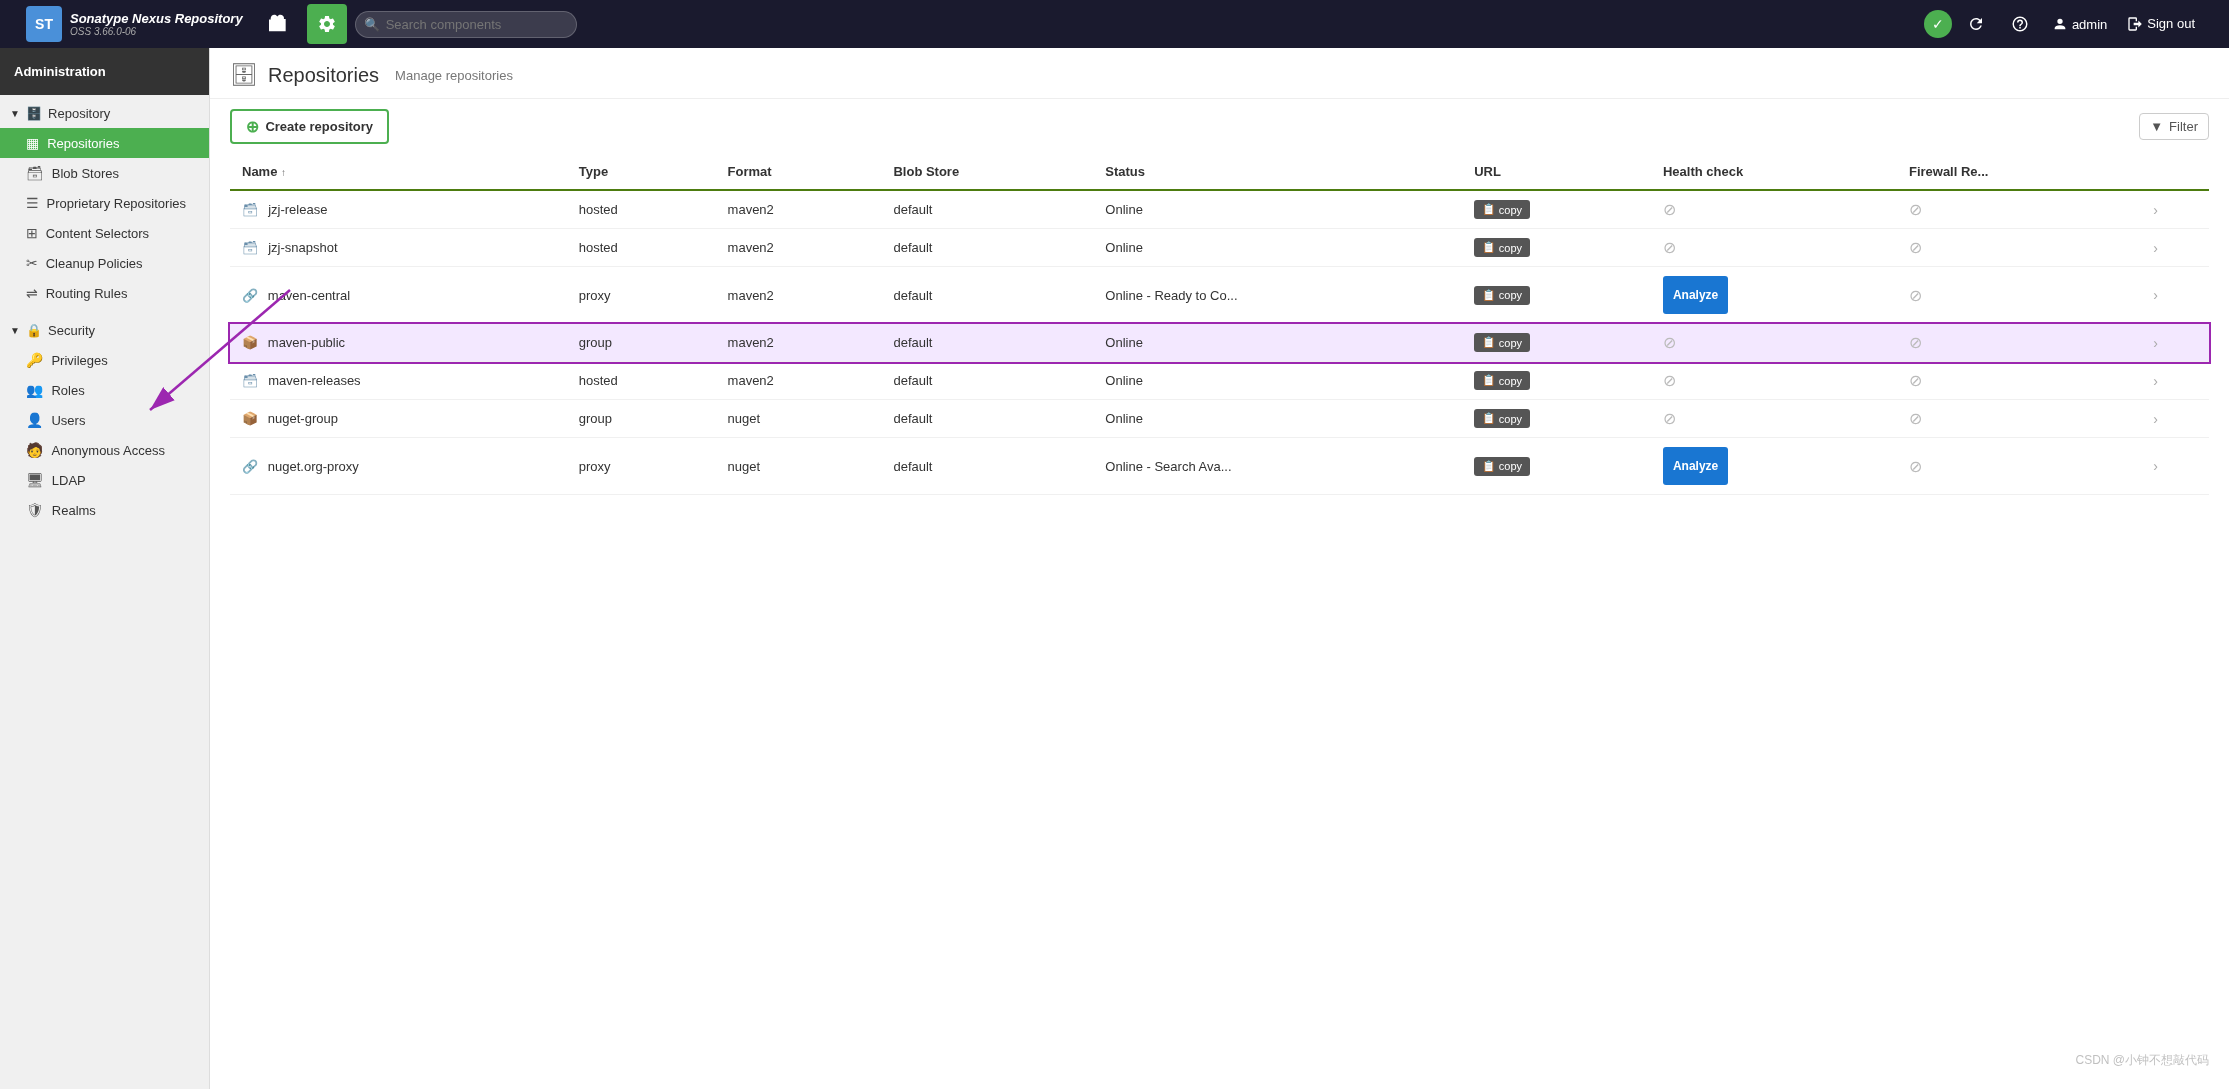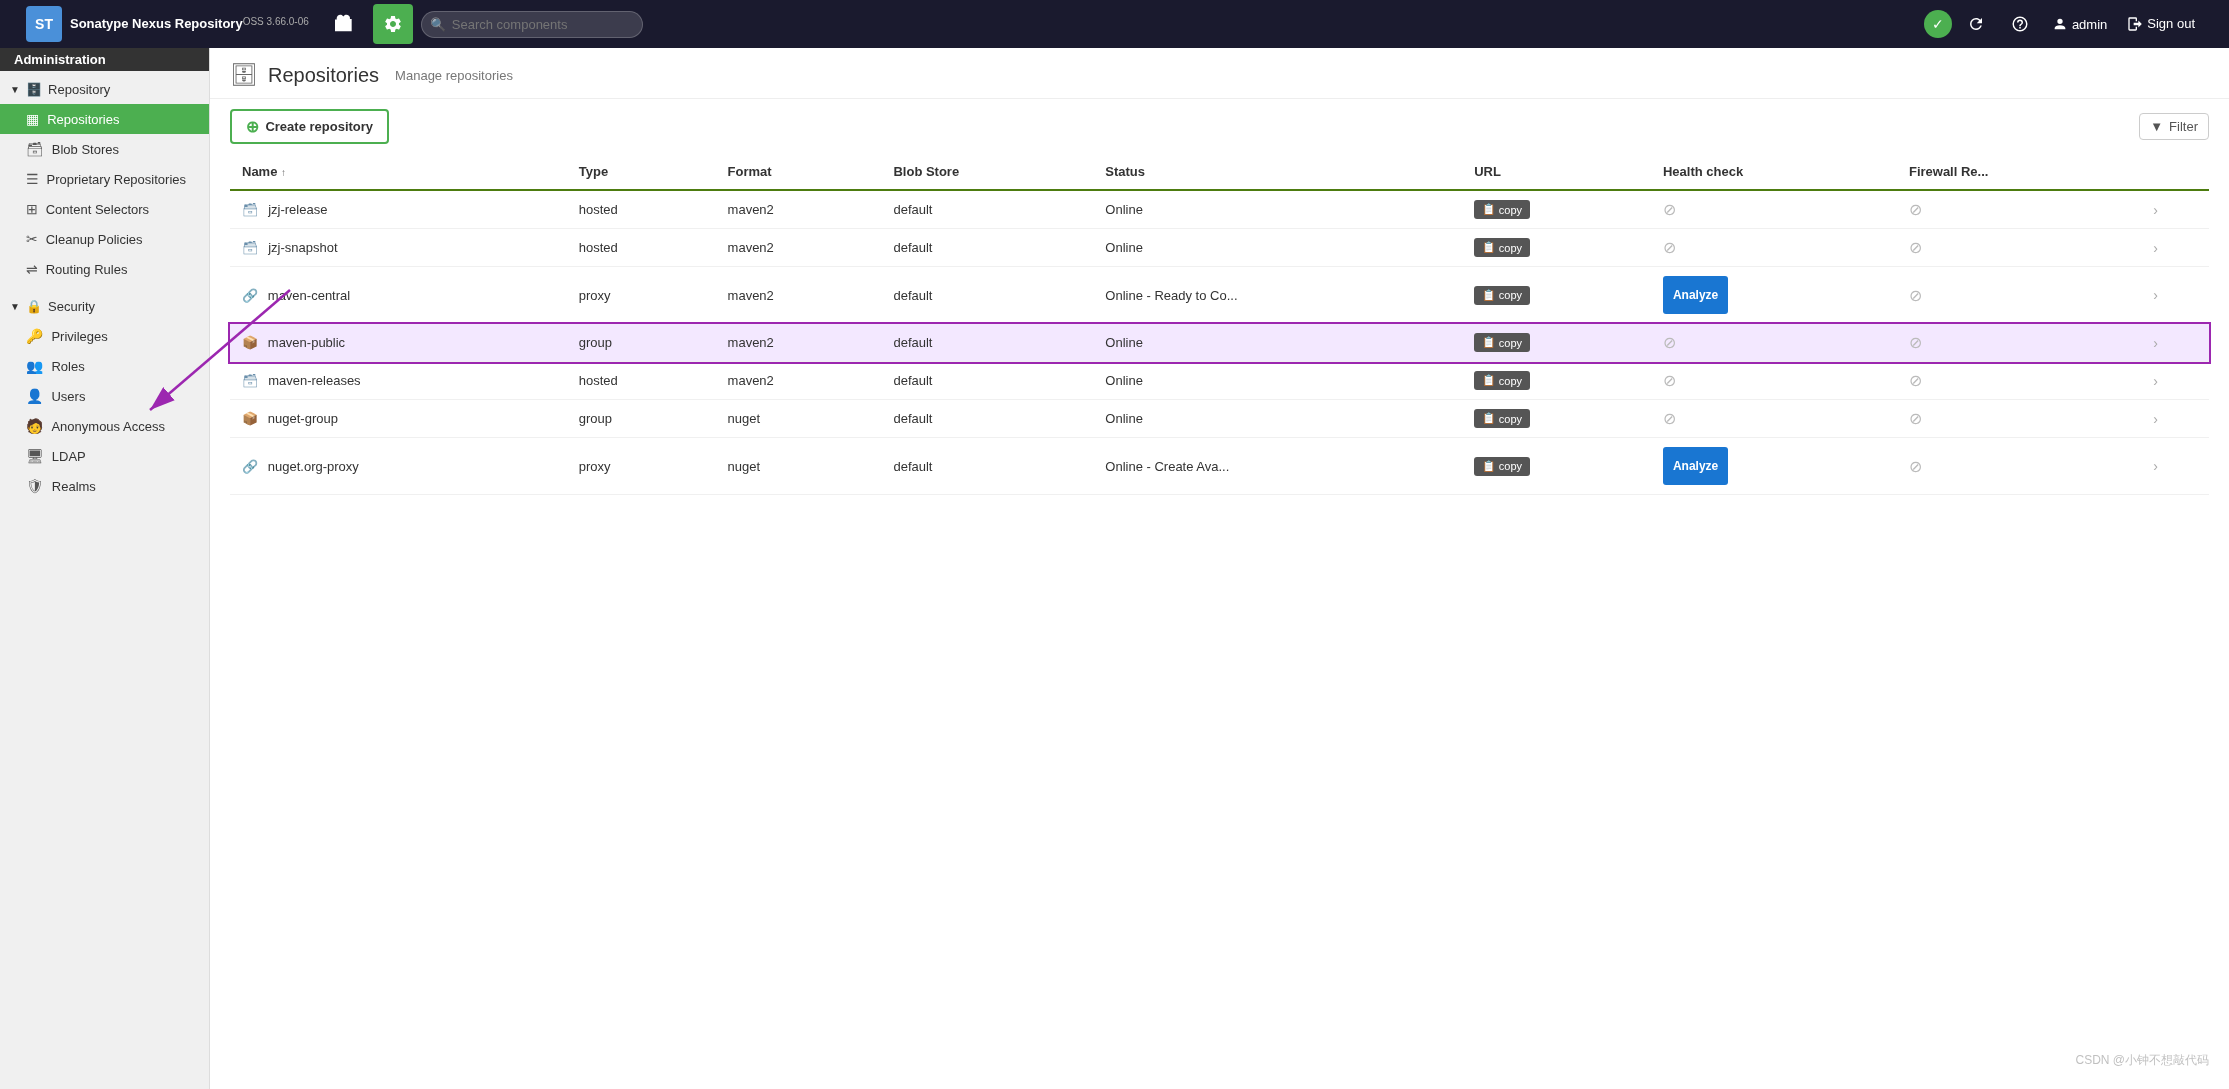--- a/index.html
+++ b/index.html
@@ -27,21 +27,21 @@
       height: 36px;
       background: #4a90d9;
       border-radius: 4px;
       display: flex;
       align-items: center;
       justify-content: center;
       color: white;
       font-weight: bold;
       font-size: 14px;
     }
-    .brand-text { display: flex; flex-direction: row; }
+    .brand-text { display: flex; flex-direction: column; font-style: italic; }
     .brand-name { font-size: 13px; font-weight: bold; color: white; line-height: 1.2; }
     .brand-version { font-size: 10px; color: #aaa; }
     .nav-icon-btn {
       width: 40px; height: 40px;
       display: flex; align-items: center; justify-content: center;
       border-radius: 4px;
       color: white;
       cursor: pointer;
       font-size: 18px;
       background: transparent;
@@ -112,21 +112,21 @@
       background: #f0f0f0;
       border-right: 1px solid #ddd;
       display: flex;
       flex-direction: column;
       overflow-y: auto;
       flex-shrink: 0;
     }
     .sidebar-header {
       background: #333;
       color: white;
-      padding: 4px 14px;
+      padding: 16px 14px;
       font-size: 13px;
       font-weight: bold;
       flex-shrink: 0;
     }
     .sidebar-section { padding: 4px 0; }
     .sidebar-group-header {
       display: flex;
       align-items: center;
       padding: 7px 10px;
       font-size: 13px;
@@ -589,21 +589,21 @@
     </td>
   </tr>
             <tr>
     <td>
       <span style="margin-right:6px;color:#6a8fab">🔗</span>
       nuget.org-proxy
     </td>
     <td>proxy</td>
     <td>nuget</td>
     <td>default</td>
-    <td>Online - Create Ava...</td>
+    <td>Online - Search Ava...</td>
     <td>
       <button class="copy-btn">
         <span>📋</span>copy
       </button>
     </td>
     <td>
       <button class="analyze-btn">Analyze</button>
     </td>
     <td>
       <span class="no-icon">⊘</span>

